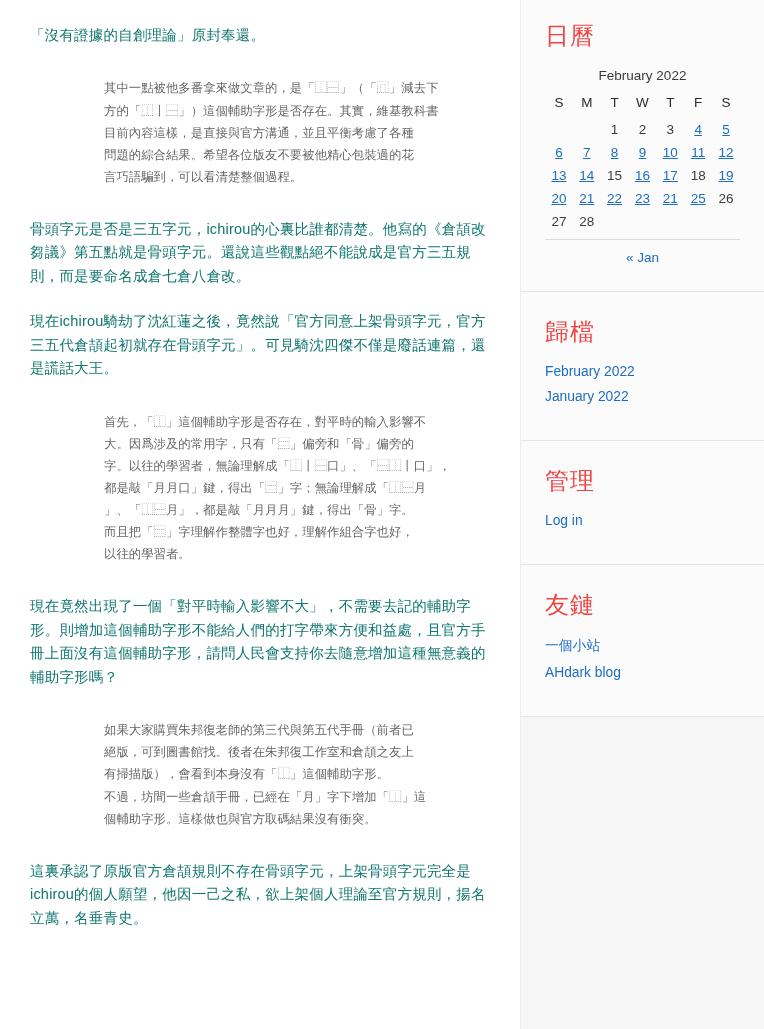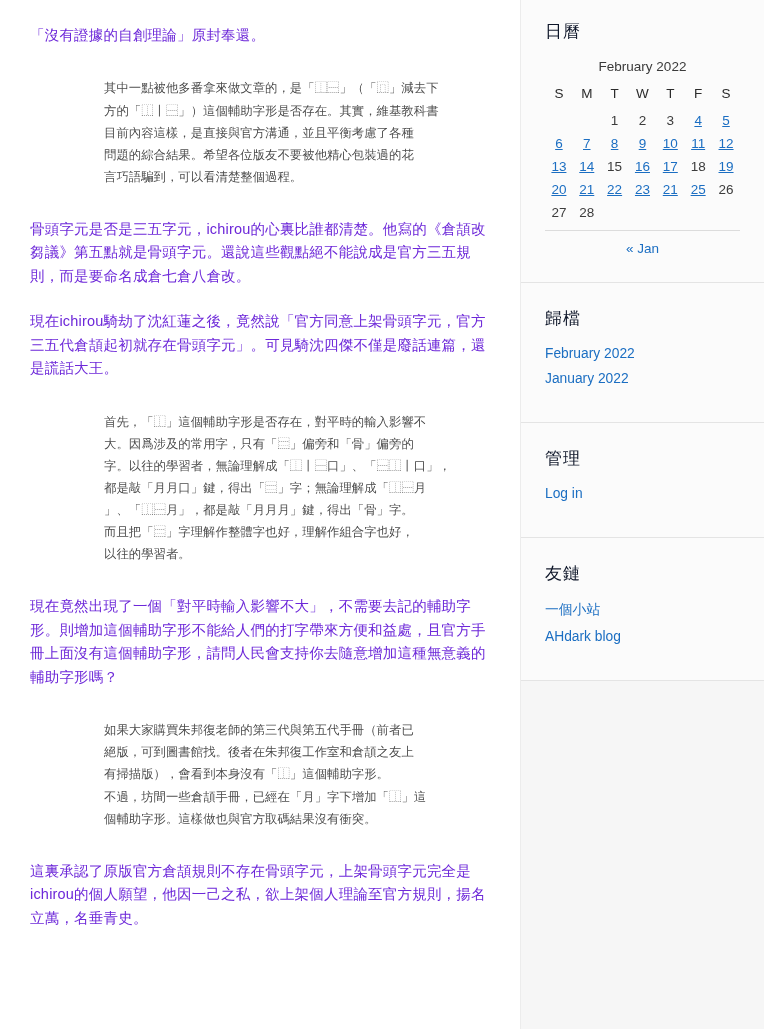--- a/index.html
+++ b/index.html
@@ -24,61 +24,61 @@
   
   .content {
     width: 520px;
     padding: 10px 30px 0 30px;
     overflow: hidden;
   }
   .content p {
     margin: 0 0 22px 0;
     line-height: 1.62;
     font-size: 14.5px;
-    color: #6d28d9;
+    color: #0f766e;
     letter-spacing: 0.2px;
   }
   .content p.first {
     margin-top: 14px;
   }
 
   
   .quote-img {
     margin: 0 0 22px 0;
     padding: 8px 10px 8px 12px;
     background: #ffffff;
     border-left: 0;
     font-family: "DejaVu Sans Mono", monospace;
     font-size: 12.4px;
     line-height: 1.78;
-    color: #1d4ed8;
+    color: #15803d;
     width: 400px;
     margin-left: 62px;
     filter: grayscale(1) contrast(1.05);
   }
   .quote-img div { white-space: pre-wrap; }
 
   
   .sidebar {
     width: 244px;
     background: #f6f6f6;
     border-left: 1px solid #ececec;
     padding: 0;
   }
   .widget {
     background: #fbfbfb;
     border-bottom: 1px solid #e4e4e4;
     padding: 18px 24px 26px 24px;
   }
   .widget:first-child { padding-top: 14px; }
   .widget h2 {
-    font-size: 17px;
+    font-size: 24px;
     font-weight: normal;
     margin: 6px 0 16px 0;
-    color: #0f172a;
+    color: #ef4444;
     letter-spacing: 1px;
   }
   
   .cal-caption {
     text-align: center;
     font-size: 13.5px;
     color: #3a3a3a;
     padding-bottom: 8px;
   }
   table.calendar {

